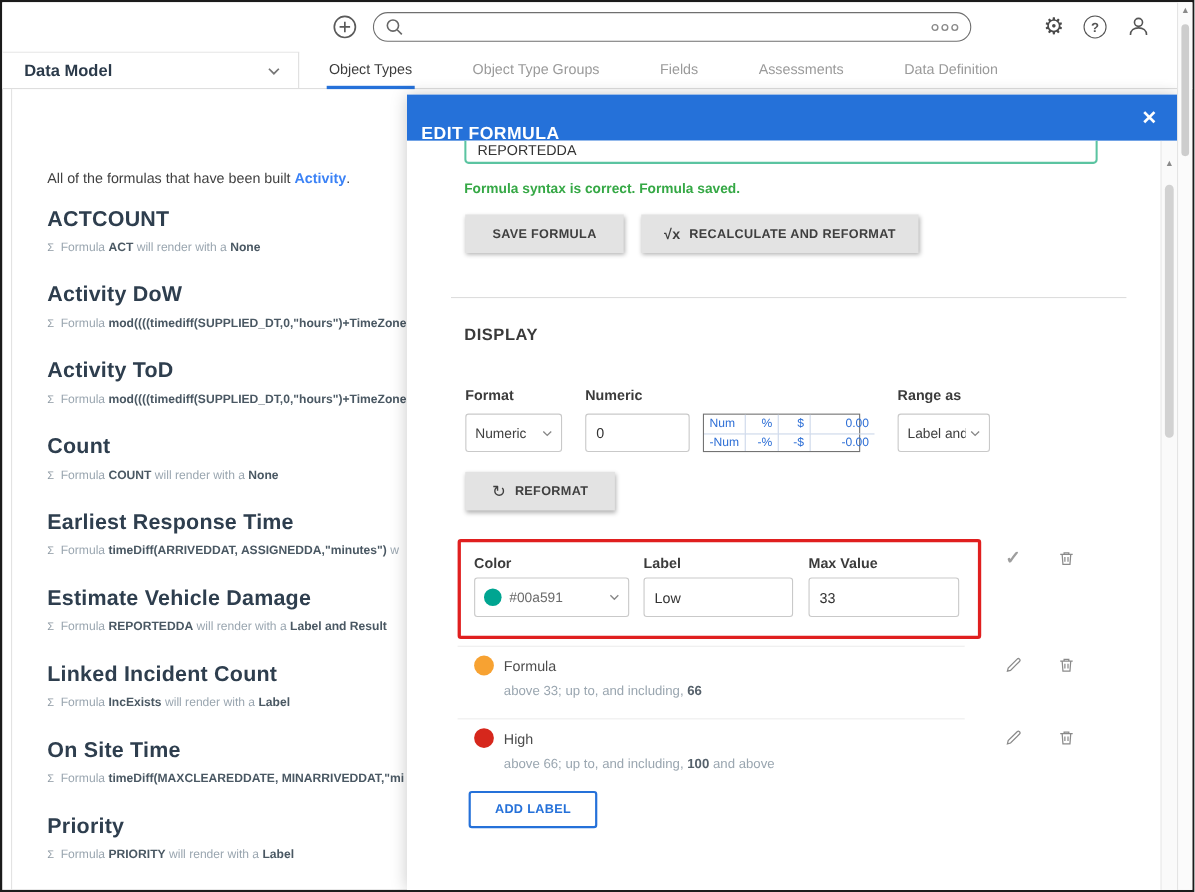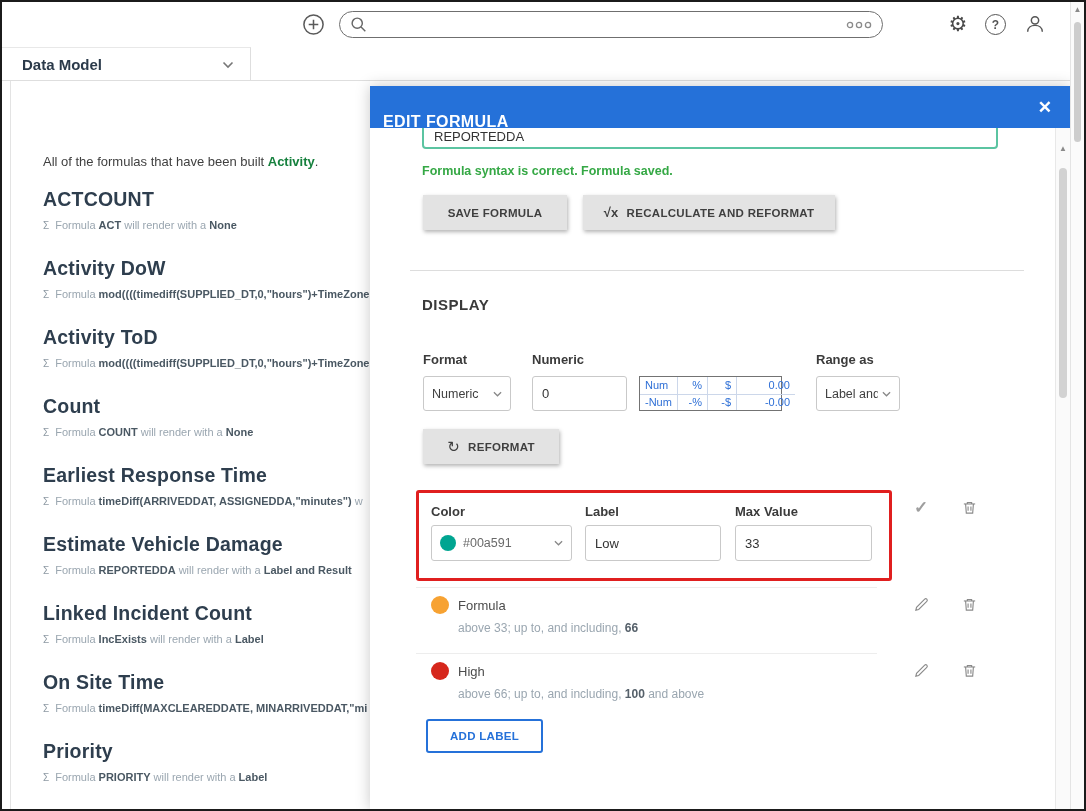--- a/index.html
+++ b/index.html
@@ -11,30 +11,30 @@
   .icon-abs { position:absolute; display:flex; align-items:center; justify-content:center; cursor:pointer; }
   .plus-btn { left:300px; top:11px; width:23px; height:23px; }
   .searchbar { position:absolute; left:337px; top:9px; width:544px; height:27px; border:1.5px solid #6f6f6f; border-radius:14px; display:flex; align-items:center; padding:0 10px; gap:7px; background:#fff; }
   .sinput { flex:1; border:none; outline:none; font-size:13px; font-family:inherit; color:#333; background:transparent; }
   .gear-btn { left:944px; top:10px; width:24px; height:24px; font-size:21px; color:#4a4a4a; }
   .help-btn { left:983px; top:12px; width:21px; height:21px; border:1.6px solid #555; border-radius:50%; font-size:12px; font-weight:700; color:#555; }
   .user-btn { left:1021px; top:10px; width:24px; height:24px; }
 
   
   .navrow { position:absolute; left:0; top:45px; width:100%; height:34px; background:#fff; border-bottom:1px solid #dedede; }
-  .nav-left { position:absolute; left:0; top:0; width:249px; height:34px; border-top:1px solid #e8e8e8; border-right:1px solid #dedede; display:flex; align-items:center; justify-content:space-between; padding:0 16px 0 20px; cursor:pointer; }
+  .nav-left { position:absolute; left:0; top:0; width:270px; height:34px; border-top:1px solid #e8e8e8; border-right:1px solid #dedede; display:flex; align-items:center; justify-content:space-between; padding:0 16px 0 20px; cursor:pointer; }
   .dm-label { font-size:15px; font-weight:700; color:#2b3a4a; }
   .tabs { position:absolute; left:270px; top:0; right:0; height:34px; display:flex; align-items:stretch; padding-left:25px; gap:51px; }
   .tab { font-size:13px; color:#9a9a9a; display:flex; align-items:center; border-bottom:3px solid transparent; padding:0 2px; cursor:pointer; white-space:nowrap; }
   .tab.active { color:#3c3c3c; border-bottom-color:#2571d9; }
 
   
   .sidebar { position:absolute; left:8px; top:79px; width:1054px; bottom:0; border-left:1px solid #e3e3e3; padding:72px 0 0 32px; }
   .intro { font-size:13px; color:#3f3f3f; line-height:18px; margin-bottom:17px; white-space:nowrap; }
-  .intro b { color:#15803d; }
+  .intro b { color:#3b82f6; }
   .fitem { margin-bottom:24px; cursor:pointer; }
   .fname { font-size:19.5px; font-weight:600; color:#2e3e4e; line-height:22px; letter-spacing:0.2px; }
   .fdesc { margin-top:8px; font-size:11px; color:#9aa6b0; line-height:14px; white-space:nowrap; }
   .sigma { margin-right:6px; font-size:10px; color:#8d99a3; }
   .db { color:#4a5863; font-weight:700; }
 
   
   .modal { position:absolute; left:368px; top:84px; width:700px; bottom:0; background:#fff; z-index:20; box-shadow:0 0 14px rgba(0,0,0,0.22); }
   .modal-header { height:42px; background:#2571d9; display:flex; align-items:center; justify-content:space-between; padding:0 18px 0 13px; }
   .modal-title { color:#fff; font-size:16px; font-weight:700; letter-spacing:0.4px;margin-top:29px; }
@@ -152,20 +152,27 @@
   </div>
 
   <div class="navrow">
     <div class="nav-left">
       <span class="dm-label">Data Model</span>
       <span>
         <svg width="12" height="8" viewBox="0 0 12 8">
             <path d="M1.5 1.5L6 6l4.5-4.5" fill="none" stroke="#777" stroke-width="1.6"></path>
           </svg>
       </span>
+    </div>
+    <div class="tabs">
+      <div class="tab active">Object Types</div>
+      <div class="tab">Object Type Groups</div>
+      <div class="tab">Fields</div>
+      <div class="tab">Assessments</div>
+      <div class="tab">Data Definition</div>
     </div>
   </div>
 
   <div class="sidebar">
     <p class="intro"><span>All of the formulas that have been built </span><b>Activity</b><span>.</span></p>
 
     <div class="fitem">
       <div class="fname">ACTCOUNT</div>
       <div class="fdesc"><span class="sigma">Σ</span><span>Formula </span><span class="db">ACT</span><span> will render with a </span><span class="db">None</span></div>
     </div>

